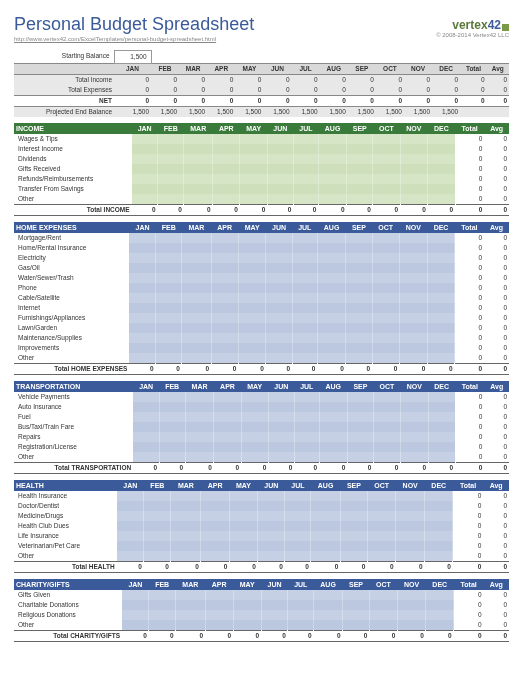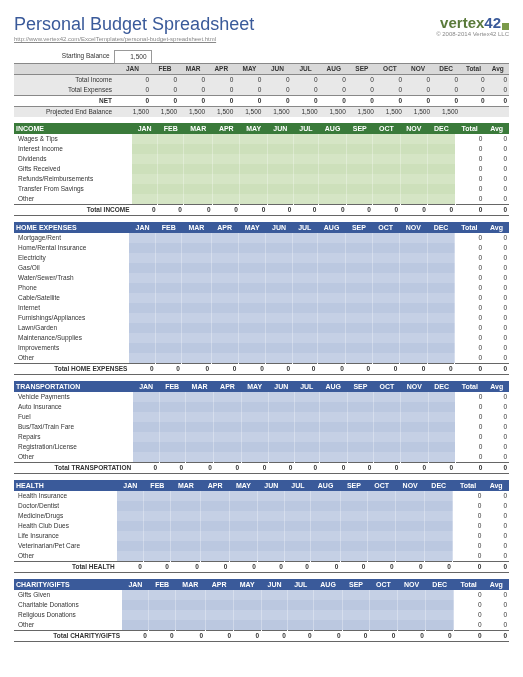--- a/index.html
+++ b/index.html
@@ -1,20 +1,20 @@
 <!DOCTYPE html>
 <html><head>
 <meta charset="utf-8">
 <style>
 body{margin:0;padding:14px;font-family:Arial,sans-serif;font-size:7px;background:#fff;color:#333;width:523px;box-sizing:border-box}
-.header{display:flex;justify-content:space-between;align-items:flex-start;margin-bottom:8px}
+.header{display:flex;justify-content:space-between;align-items:center;margin-bottom:8px}
 .title{color:#3a5a9a;font-size:18px;font-weight:normal;margin:0}
 .url{color:#888;font-size:6px;text-decoration:underline}
 .logo{text-align:right;font-size:6px;color:#888}
-.logo-text{font-size:15px;color:#5a7a3a;font-weight:bold}
+.logo-text{font-size:12px;color:#5a7a3a;font-weight:bold}
 .logo-sq{display:inline-block;width:7px;height:7px;background:#7a9a4a;margin-left:1px;vertical-align:middle}
 table{border-collapse:collapse;width:100%;font-size:6.5px}
 td,th{padding:1.5px 2px;text-align:right;border:0}
 .label{text-align:left;padding-left:4px}
 .start-row td{padding-bottom:3px}
 .start-label{text-align:right;padding-right:4px}
 .start-val{border:1px solid #999;background:#fff;text-align:right;padding-right:4px;width:30px}
 .sum-head{background:#d9d9d9;font-weight:bold;border-top:1px solid #888;border-bottom:1px solid #888}
 .sum-head td{text-align:center}
 .sum-head .label{text-align:right}

